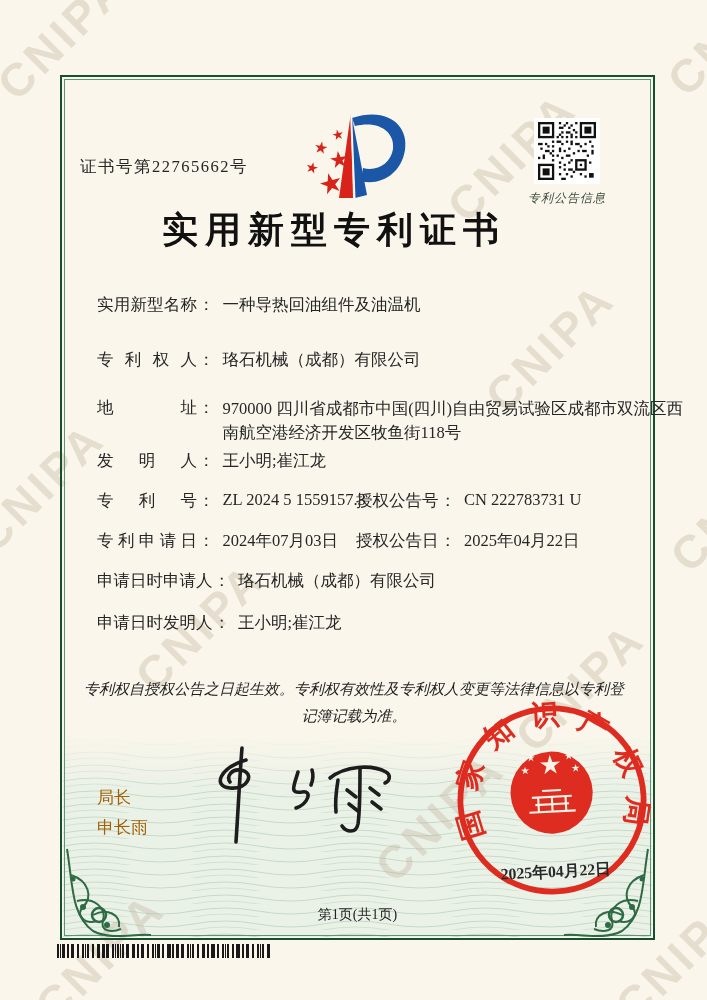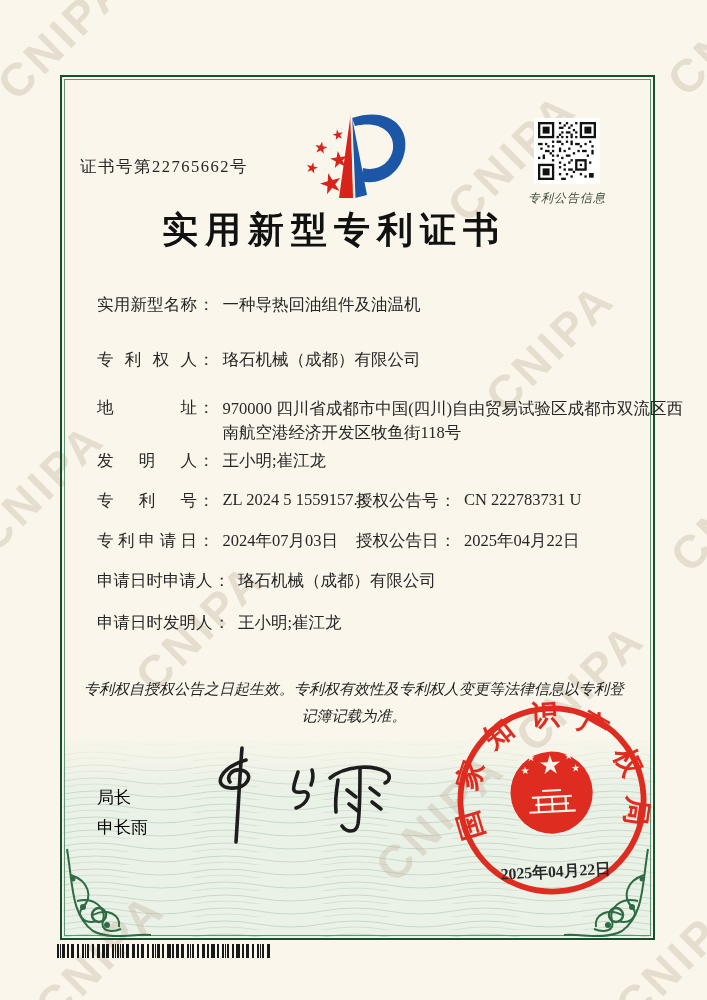--- a/index.html
+++ b/index.html
@@ -41,21 +41,21 @@
   .fcolon { display:inline-block; margin:0 2px 0 1px; }
   .fvalue { display:inline-block; margin-left:6px; }
   .addr-val { width:462px; line-height:24px; }
   .rcol { position:absolute; left:356px; font-size:16.5px; z-index:5; display:flex; }
   .rlabel { display:inline-block; }
   
   .legal { position:absolute; left:80px; top:676px; width:548px; text-align:center;
     font-size:15px; line-height:27px; font-style:italic; color:#1f1f1f; z-index:5; }
   
   .director { position:absolute; left:97px; z-index:6;
-    font-family:"Liberation Sans", sans-serif; font-size:17px; color:#000000; }
+    font-family:"Liberation Sans", sans-serif; font-size:17px; color:#a16207; }
   .sig { position:absolute; left:190px; top:742px; z-index:6; }
   .seal { position:absolute; left:452px; top:700px; z-index:7; opacity:.95; }
   
   .page-info { position:absolute; left:60px; top:906px; width:595px; text-align:center;
     font-size:14px; color:#222; z-index:6; }
   .barcode { position:absolute; left:57px; top:944px; width:214px; height:14px; z-index:5;
     background-image:
       repeating-linear-gradient(90deg,#191919 0 2px,rgba(0,0,0,0) 2px 5px),
       repeating-linear-gradient(90deg,#191919 0 1px,rgba(0,0,0,0) 1px 7px),
       repeating-linear-gradient(90deg,rgba(0,0,0,0) 0 3px,#191919 3px 4px,rgba(0,0,0,0) 4px 11px);
@@ -329,15 +329,16 @@
             <path d="M79,99 h32"></path>
             <path d="M73,106 h44"></path>
           <path d="M82,92 v14 M95,92 v14 M108,92 v14"></path>
           <path d="M86,86 h18"></path>
         </g>
       </g>
       <text x="95" y="168" font-size="15" font-weight="600" fill="#1d1d1d" text-anchor="middle" font-family="Liberation Serif, serif">2025年04月22日</text>
     </g>
   </svg>
 
+  <div class="page-info">第1页(共1页)</div>
   <div class="barcode"></div>
 
 </div>
 
 </body></html>

